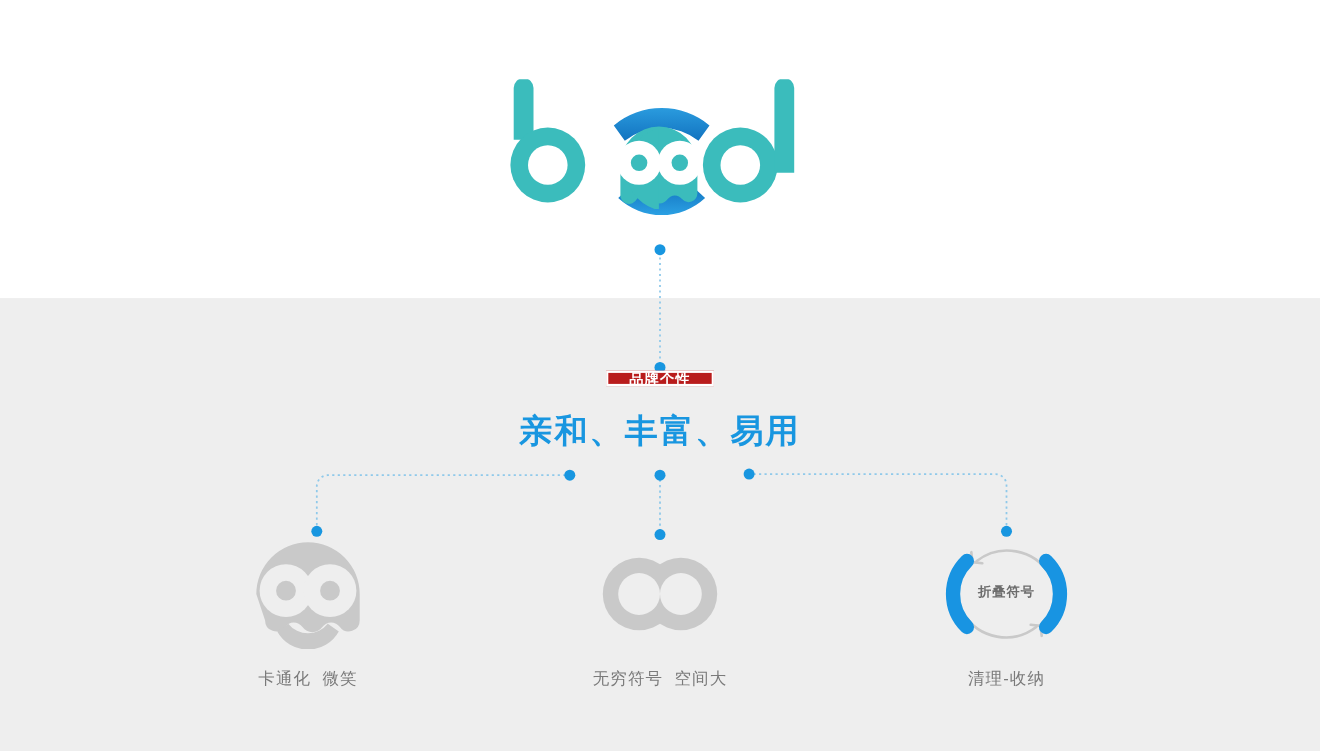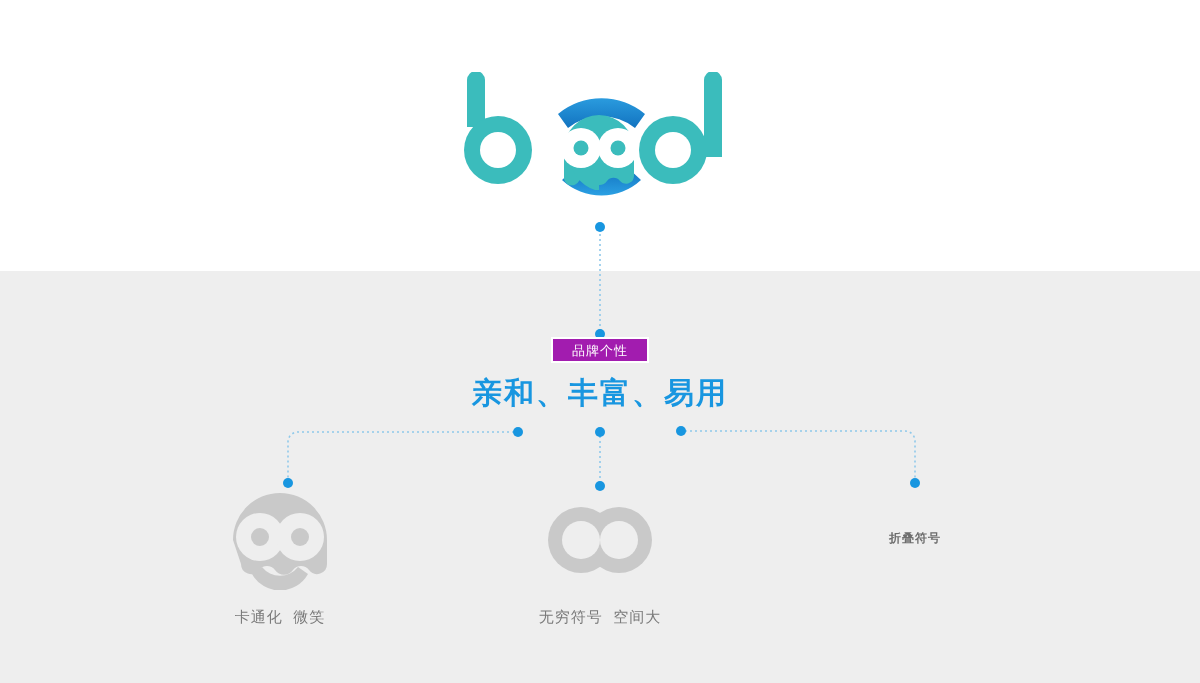--- a/index.html
+++ b/index.html
@@ -48,27 +48,27 @@
     position: absolute;
     left: 0; top: 0;
     width: 1200px; height: 683px;
     pointer-events: none;
   }
 
   
   .badge {
     position: absolute;
     left: 551px; top: 337px;
-    width: 98px; height: 26px;
-    background: #a21caf;
+    width: 98px; height: 14px;
+    background: #b91c1c;
     border: 2px solid #ffffff;
     box-sizing: border-box;
     color: #ffffff;
     font-size: 13px;
-    font-weight: normal;
+    font-weight: bold;
     letter-spacing: 1px;
     display: flex;
     align-items: center;
     justify-content: center;
     line-height: 1;
   }
 
   
   .headline {
     position: absolute;
@@ -238,16 +238,33 @@
         <path d="M 32 84
                  a 32 32 0 0 0 56 0
                  L 78 77
                  a 23 23 0 0 1 -36 0
                  Z" fill="#c9c9c9"></path>
       </svg>
     </div>
     <div class="item-label">卡通化  微笑</div>
   </div>
 
+  <div class="item" id="item-fold">
+    <div class="item-icon">
+      <svg width="130" height="104" viewBox="0 0 130 104" xmlns="http://www.w3.org/2000/svg">
+
+        <path d="M 38 22 A 45 45 0 0 1 104 34" fill="none" stroke="#c9c9c9" stroke-width="2.4" stroke-linecap="round"></path>
+        <path d="M 33 14 L 34 23 L 43 24" fill="none" stroke="#c9c9c9" stroke-width="2.4" stroke-linecap="round" stroke-linejoin="round"></path>
+
+        <path d="M 92 82 A 45 45 0 0 1 26 70" fill="none" stroke="#c9c9c9" stroke-width="2.4" stroke-linecap="round"></path>
+        <path d="M 97 90 L 96 81 L 87 80" fill="none" stroke="#c9c9c9" stroke-width="2.4" stroke-linecap="round" stroke-linejoin="round"></path>
+
+        <path d="M 29 22 A 42 42 0 0 0 29 82" fill="none" stroke="#1894E2" stroke-width="13" stroke-linecap="round"></path>
+
+        <path d="M 101 22 A 42 42 0 0 1 101 82" fill="none" stroke="#1894E2" stroke-width="13" stroke-linecap="round"></path>
+      </svg>
+    </div>
+    <div class="item-label">清理-收纳</div>
+  </div>
 
   <div class="fold-text">折叠符号</div>
 
 </div>
 
 </body></html>

